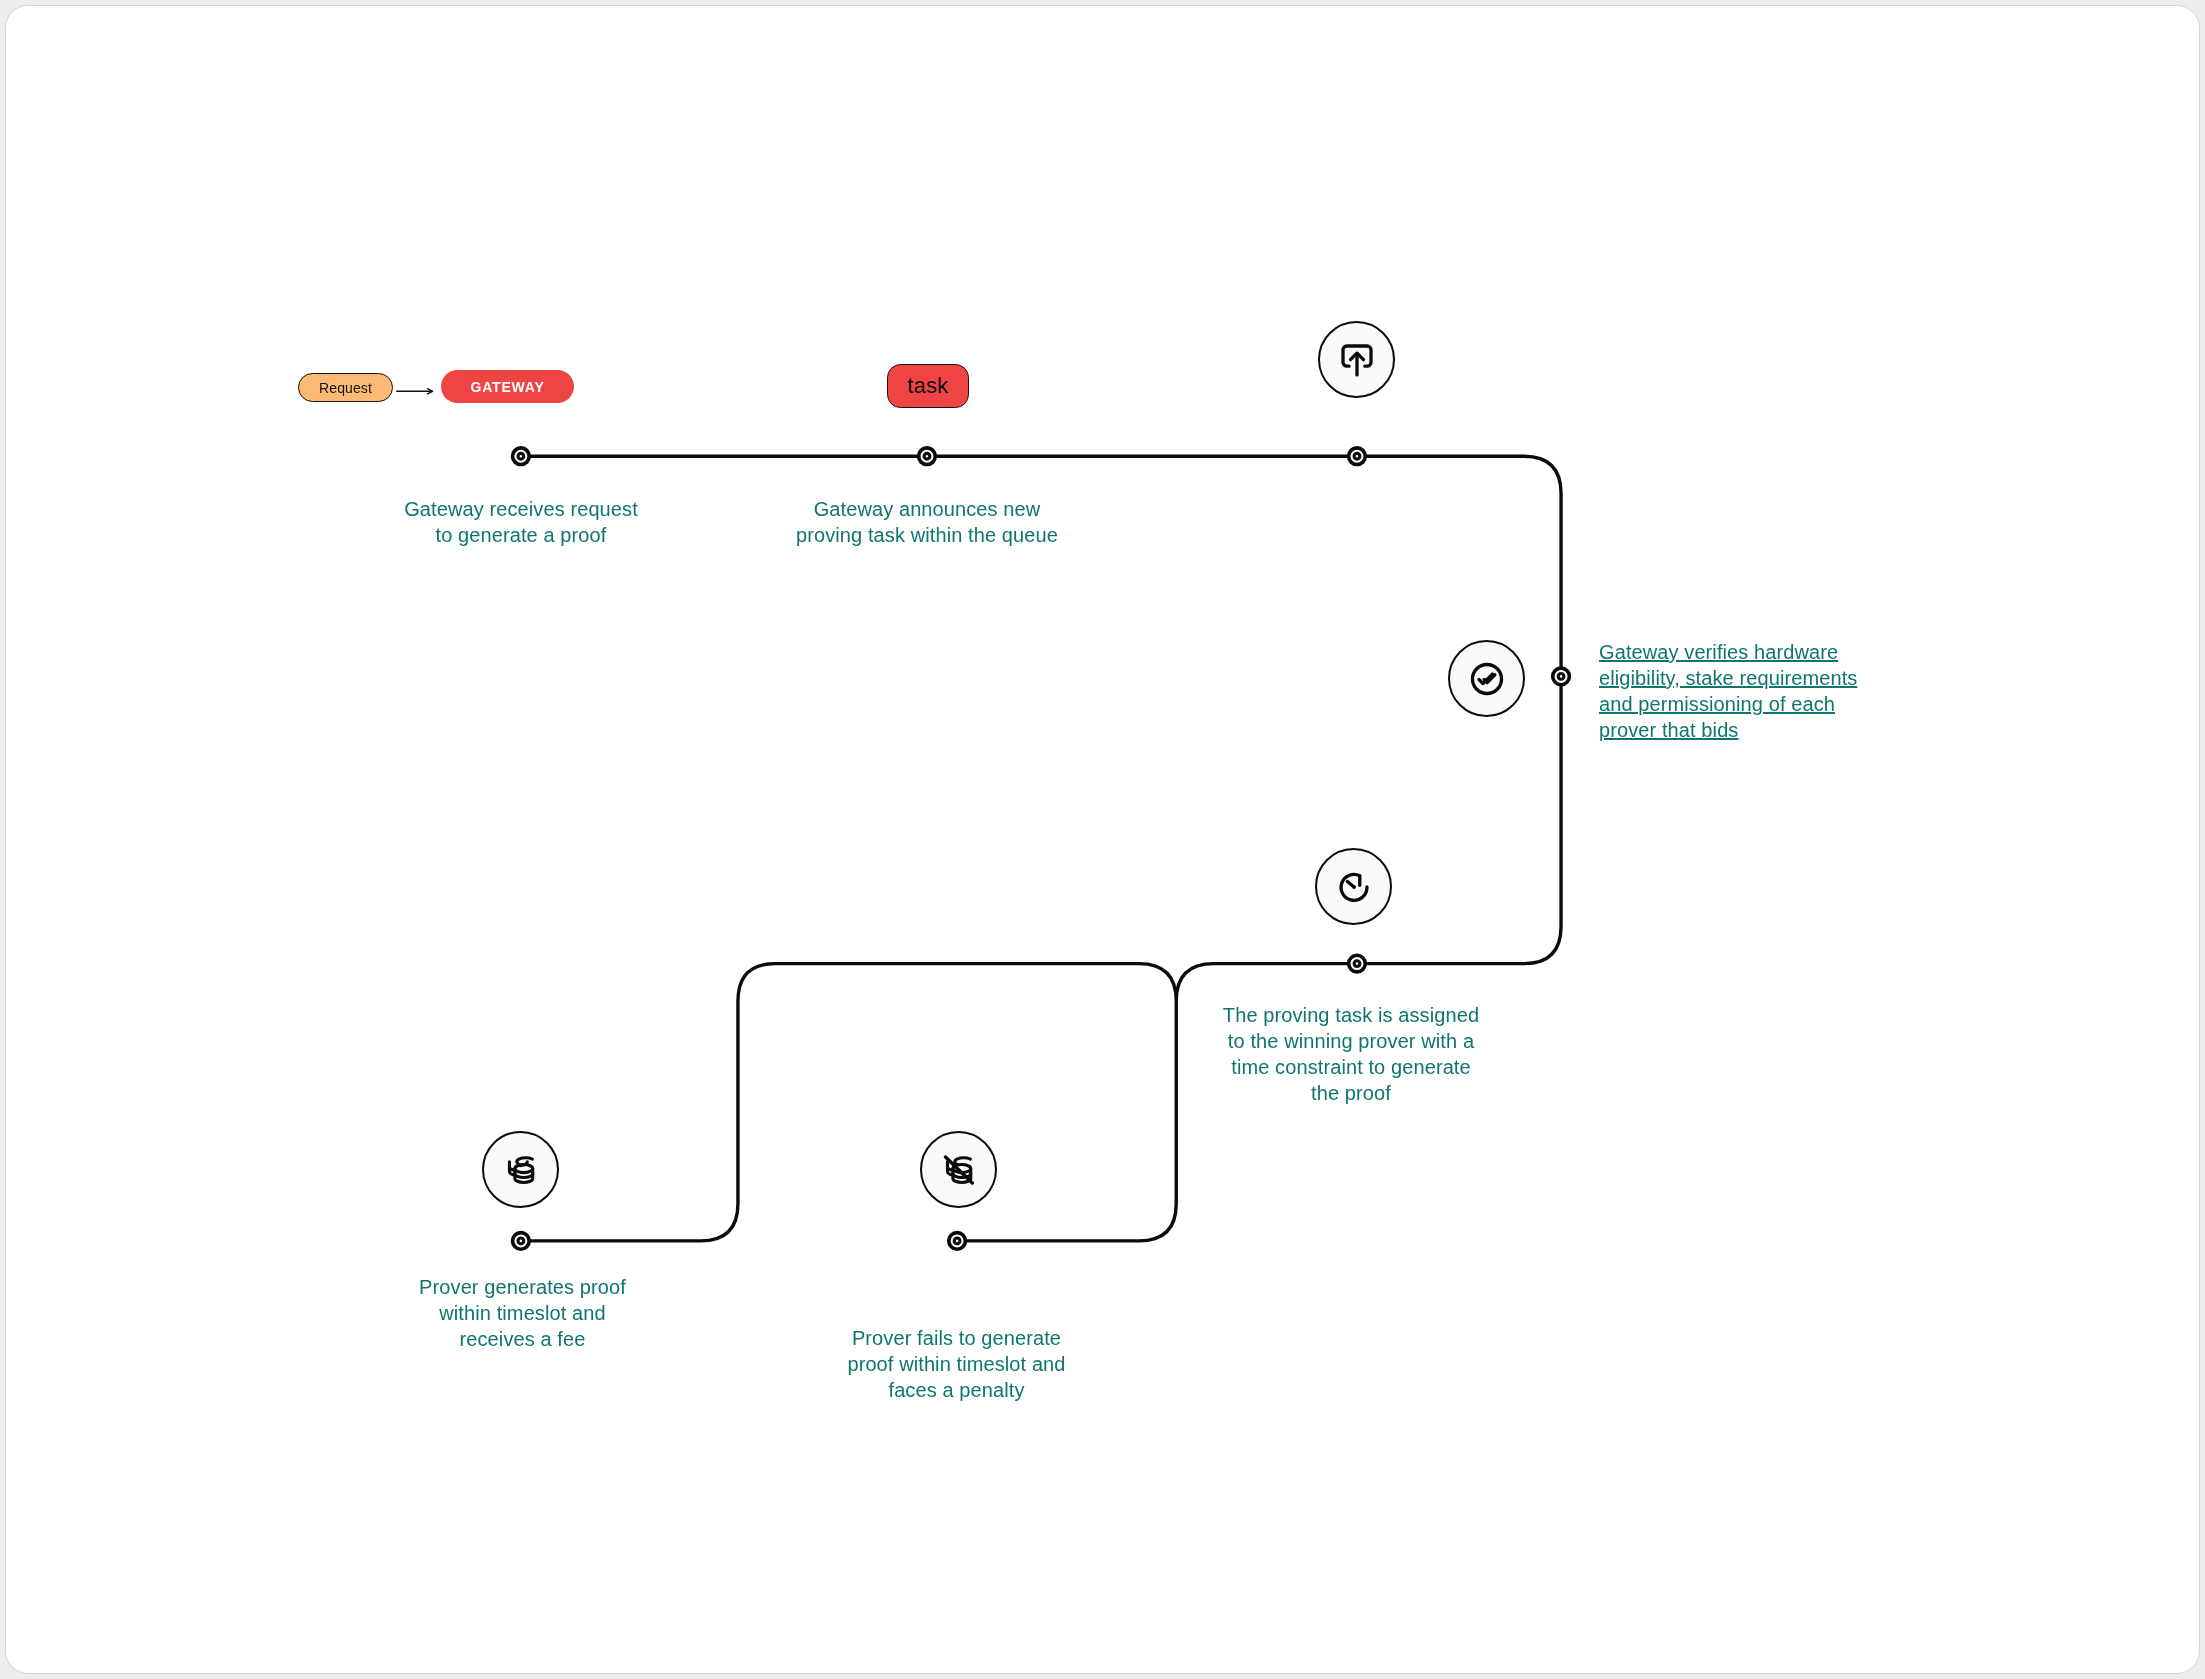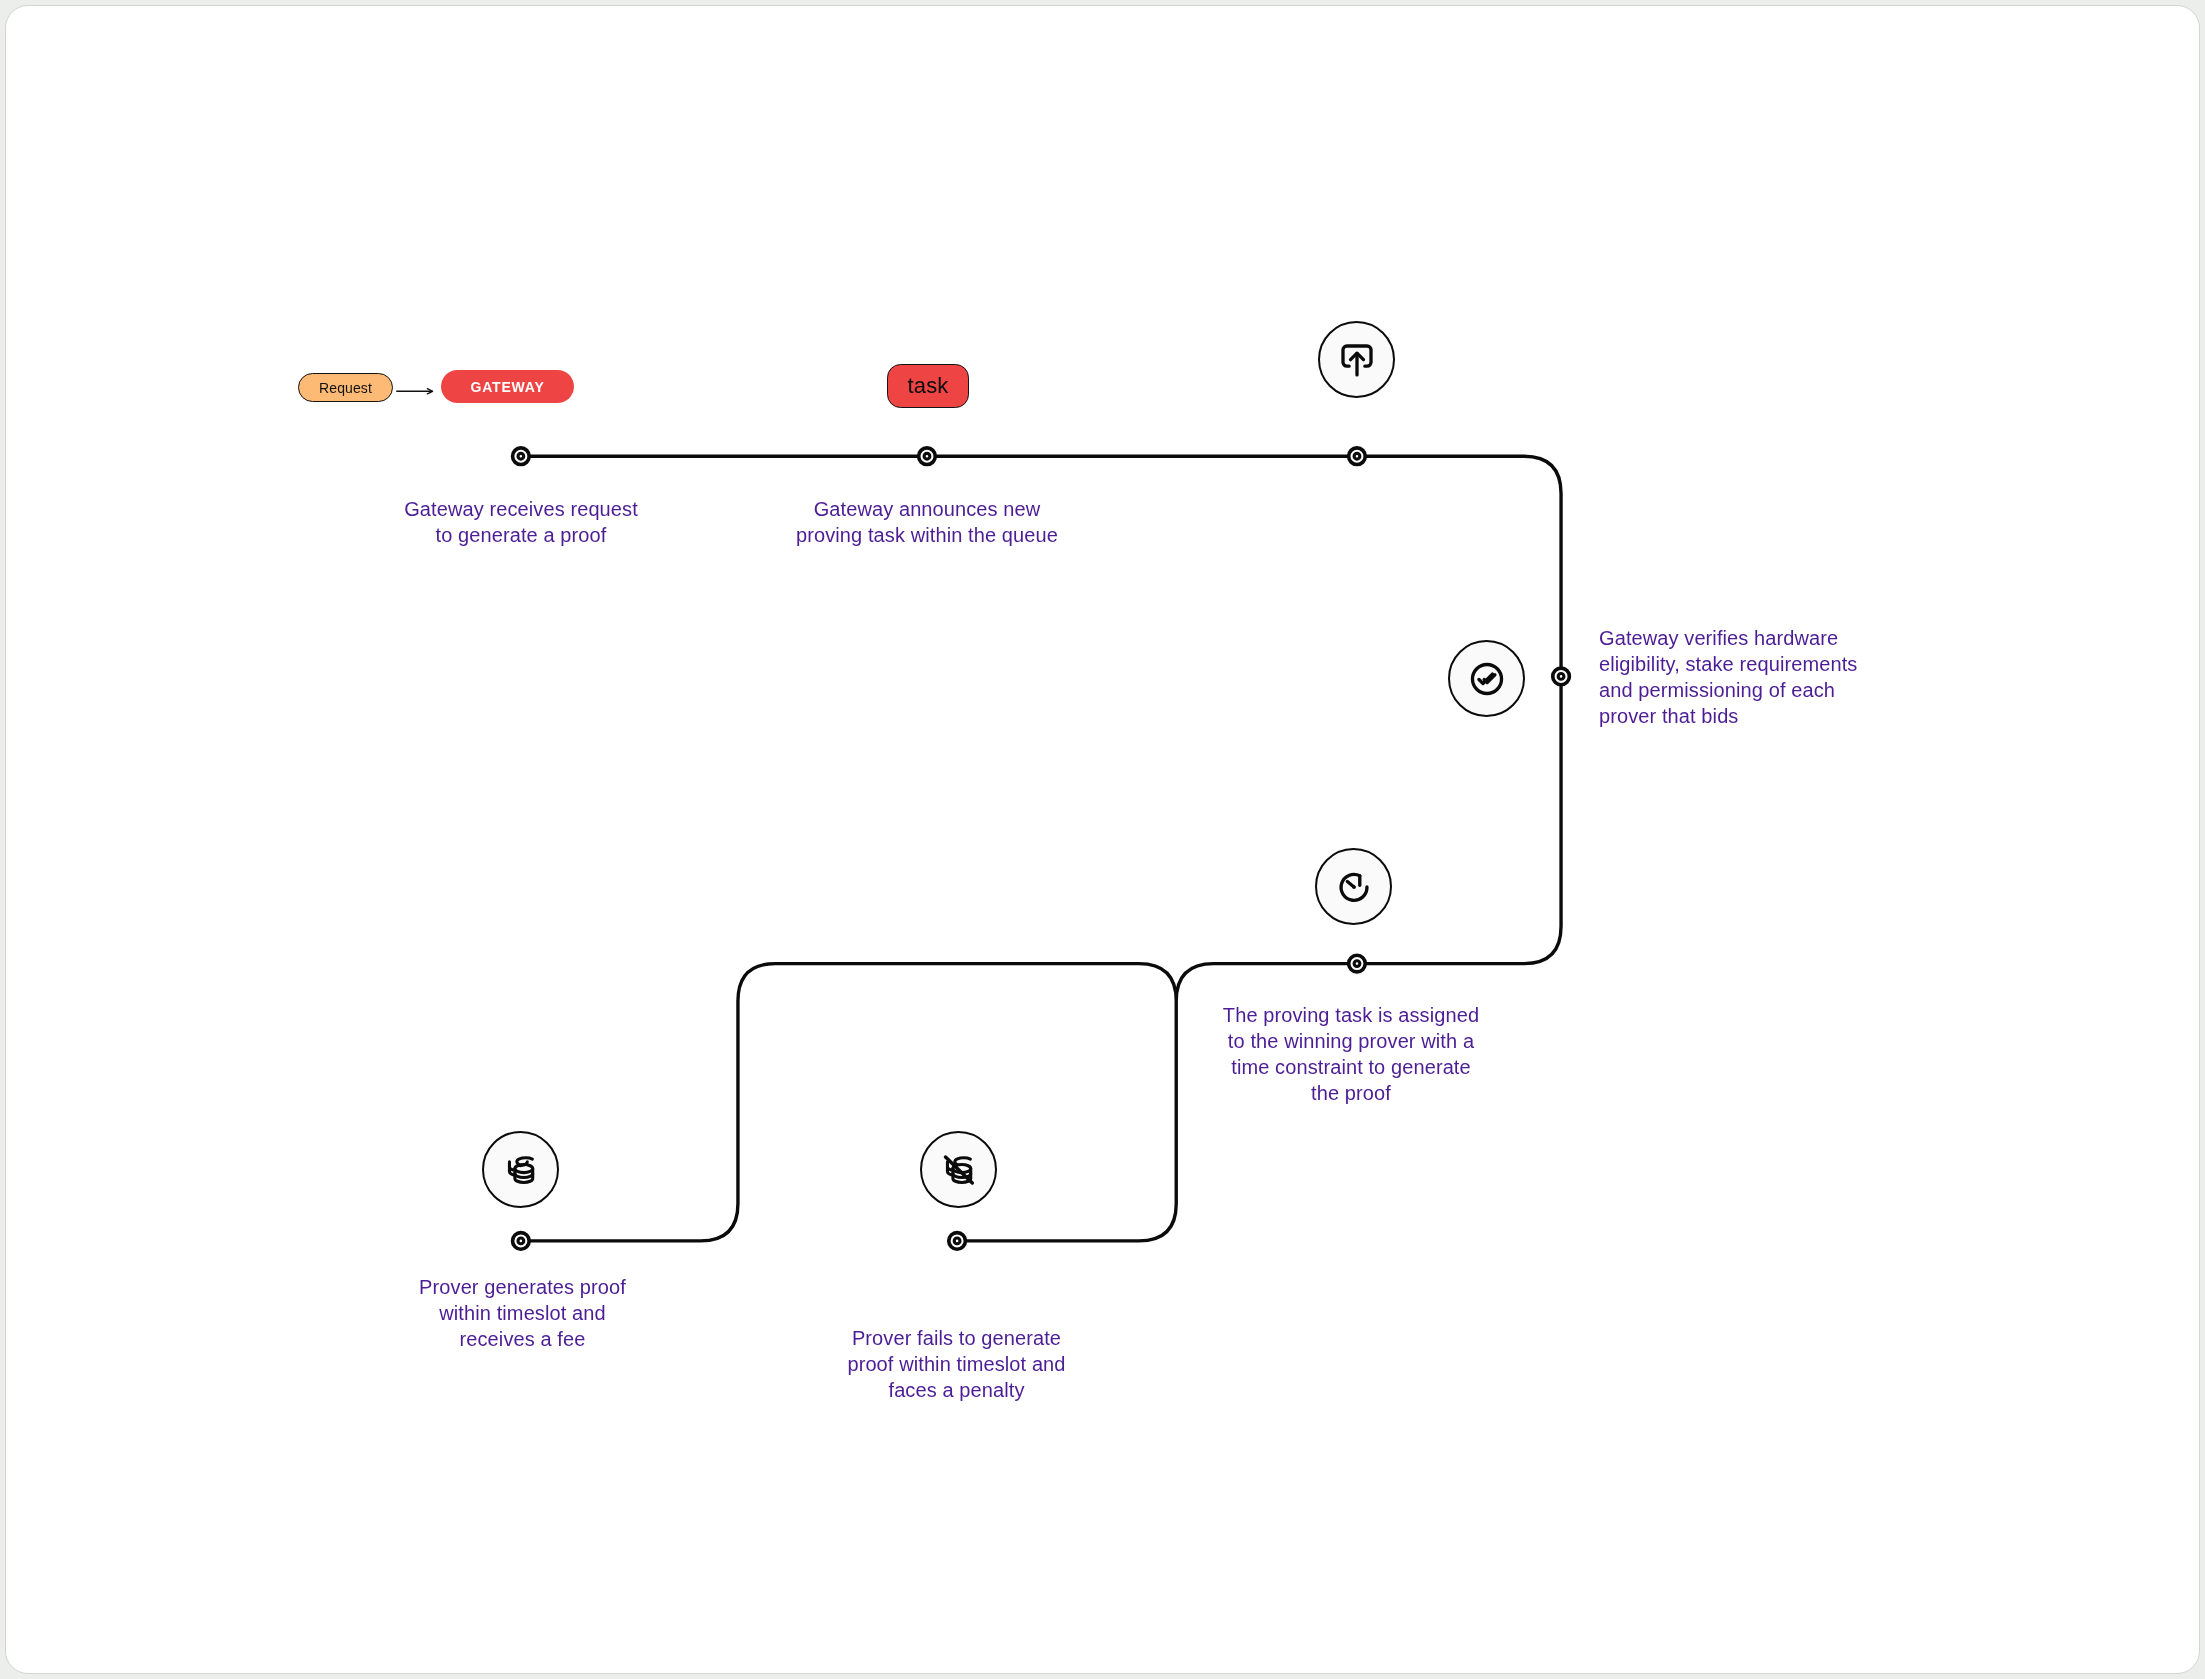--- a/index.html
+++ b/index.html
@@ -68,21 +68,21 @@
     font-size:22px;
     color:#0d0d0d;
     letter-spacing:0.2px;
   }
   
   .caption{
     position:absolute;
     text-align:center;
     font-size:20px;
     line-height:1.30;
-    color:#4c1d95;
+    color:#0f766e;
     letter-spacing:0.1px;
   }
   .caption.left-align{ text-align:left; }
   
   .badge{
     position:absolute;
     border-radius:50%;
     background:#fafafa;
     border:2.1px solid #0b0b0b;
     box-sizing:border-box;
@@ -231,21 +231,21 @@
     <div style="white-space:pre-line;">Gateway receives request
 to generate a proof</div>
   </div>
 
   <div class="caption" style="left:753px; top:496px; width:348px;">
     <div style="white-space:pre-line;">Gateway announces new
 proving task within the queue</div>
   </div>
 
 
-  <div class="caption left-align" style="left:1599px; top:625px; width:332px;">
+  <div class="caption left-align" style="left:1599px; top:639px; width:332px;text-decoration:underline;">
     <div style="white-space:pre-line;">Gateway verifies hardware
 eligibility, stake requirements
 and permissioning of each
 prover that bids</div>
   </div>
 
   <div class="caption" style="left:381px; top:1274px; width:283px;">
     <div style="white-space:pre-line;">Prover generates proof
 within timeslot and
 receives a fee</div>

